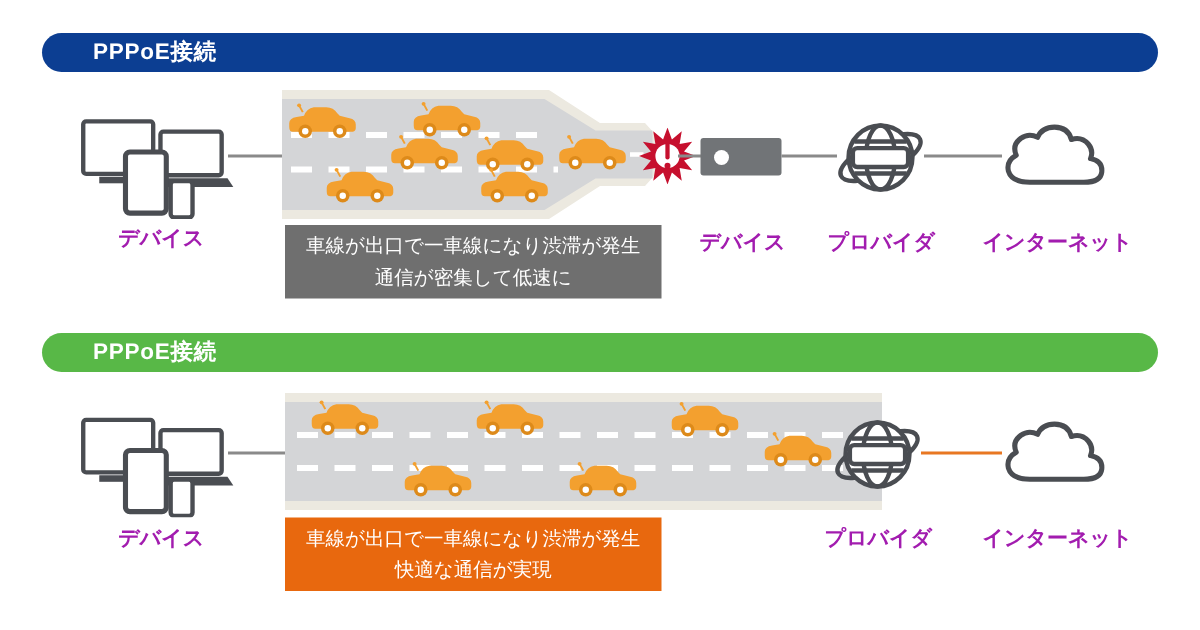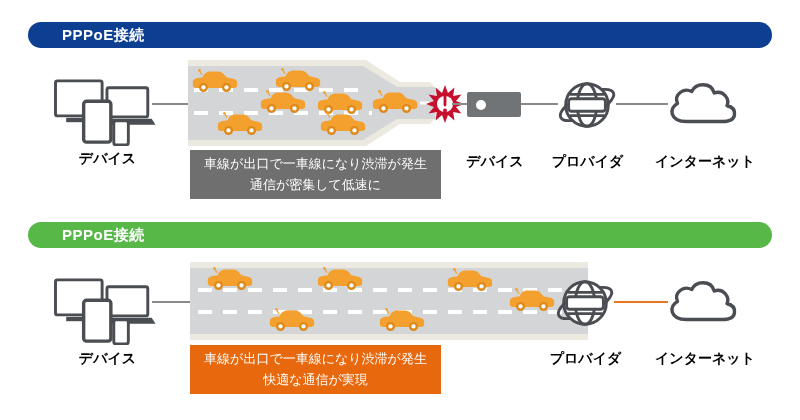--- a/index.html
+++ b/index.html
@@ -8,21 +8,21 @@
     font-family:"Liberation Sans","DejaVu Sans",sans-serif;
   }
   .abs{position:absolute;}
   .banner{
     height:26px;border-radius:13px;color:#fff;font-size:15px;font-weight:bold;
     line-height:26px;padding-left:34px;box-sizing:border-box;letter-spacing:.5px;
   }
   .banner-blue{background:#0c3e92;}
   .banner-green{background:#58b847;}
   .node-label{
-    font-size:14px;font-weight:bold;color:#000000;text-align:center;white-space:nowrap;
+    font-size:14px;font-weight:bold;color:#a21caf;text-align:center;white-space:nowrap;
   }
   .hline{height:2px;background:#8a8a8a;}
   .hline-orange{height:2px;background:#e87722;}
   .caption{
     width:251px;height:49px;color:#fff;font-size:13px;font-weight:normal;text-align:center;
     display:flex;flex-direction:column;justify-content:center;line-height:1.55;
   }
   .caption-gray{background:#6f6f6f;}
   .caption-orange{background:#e8680e;}
   .nte-box{

